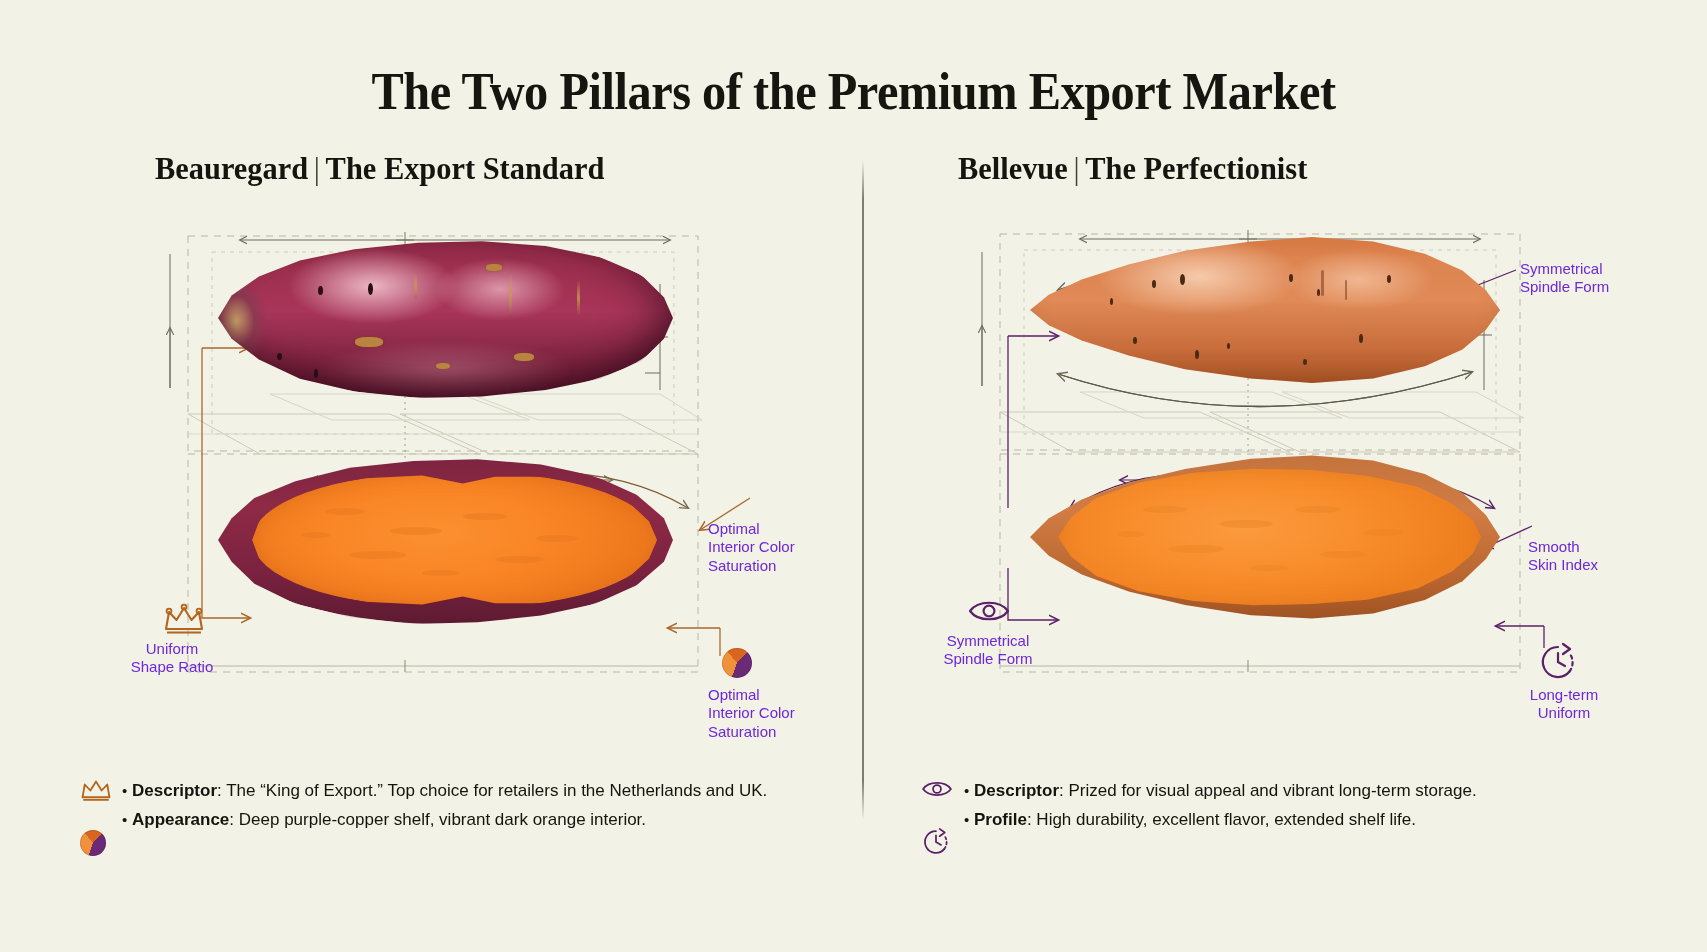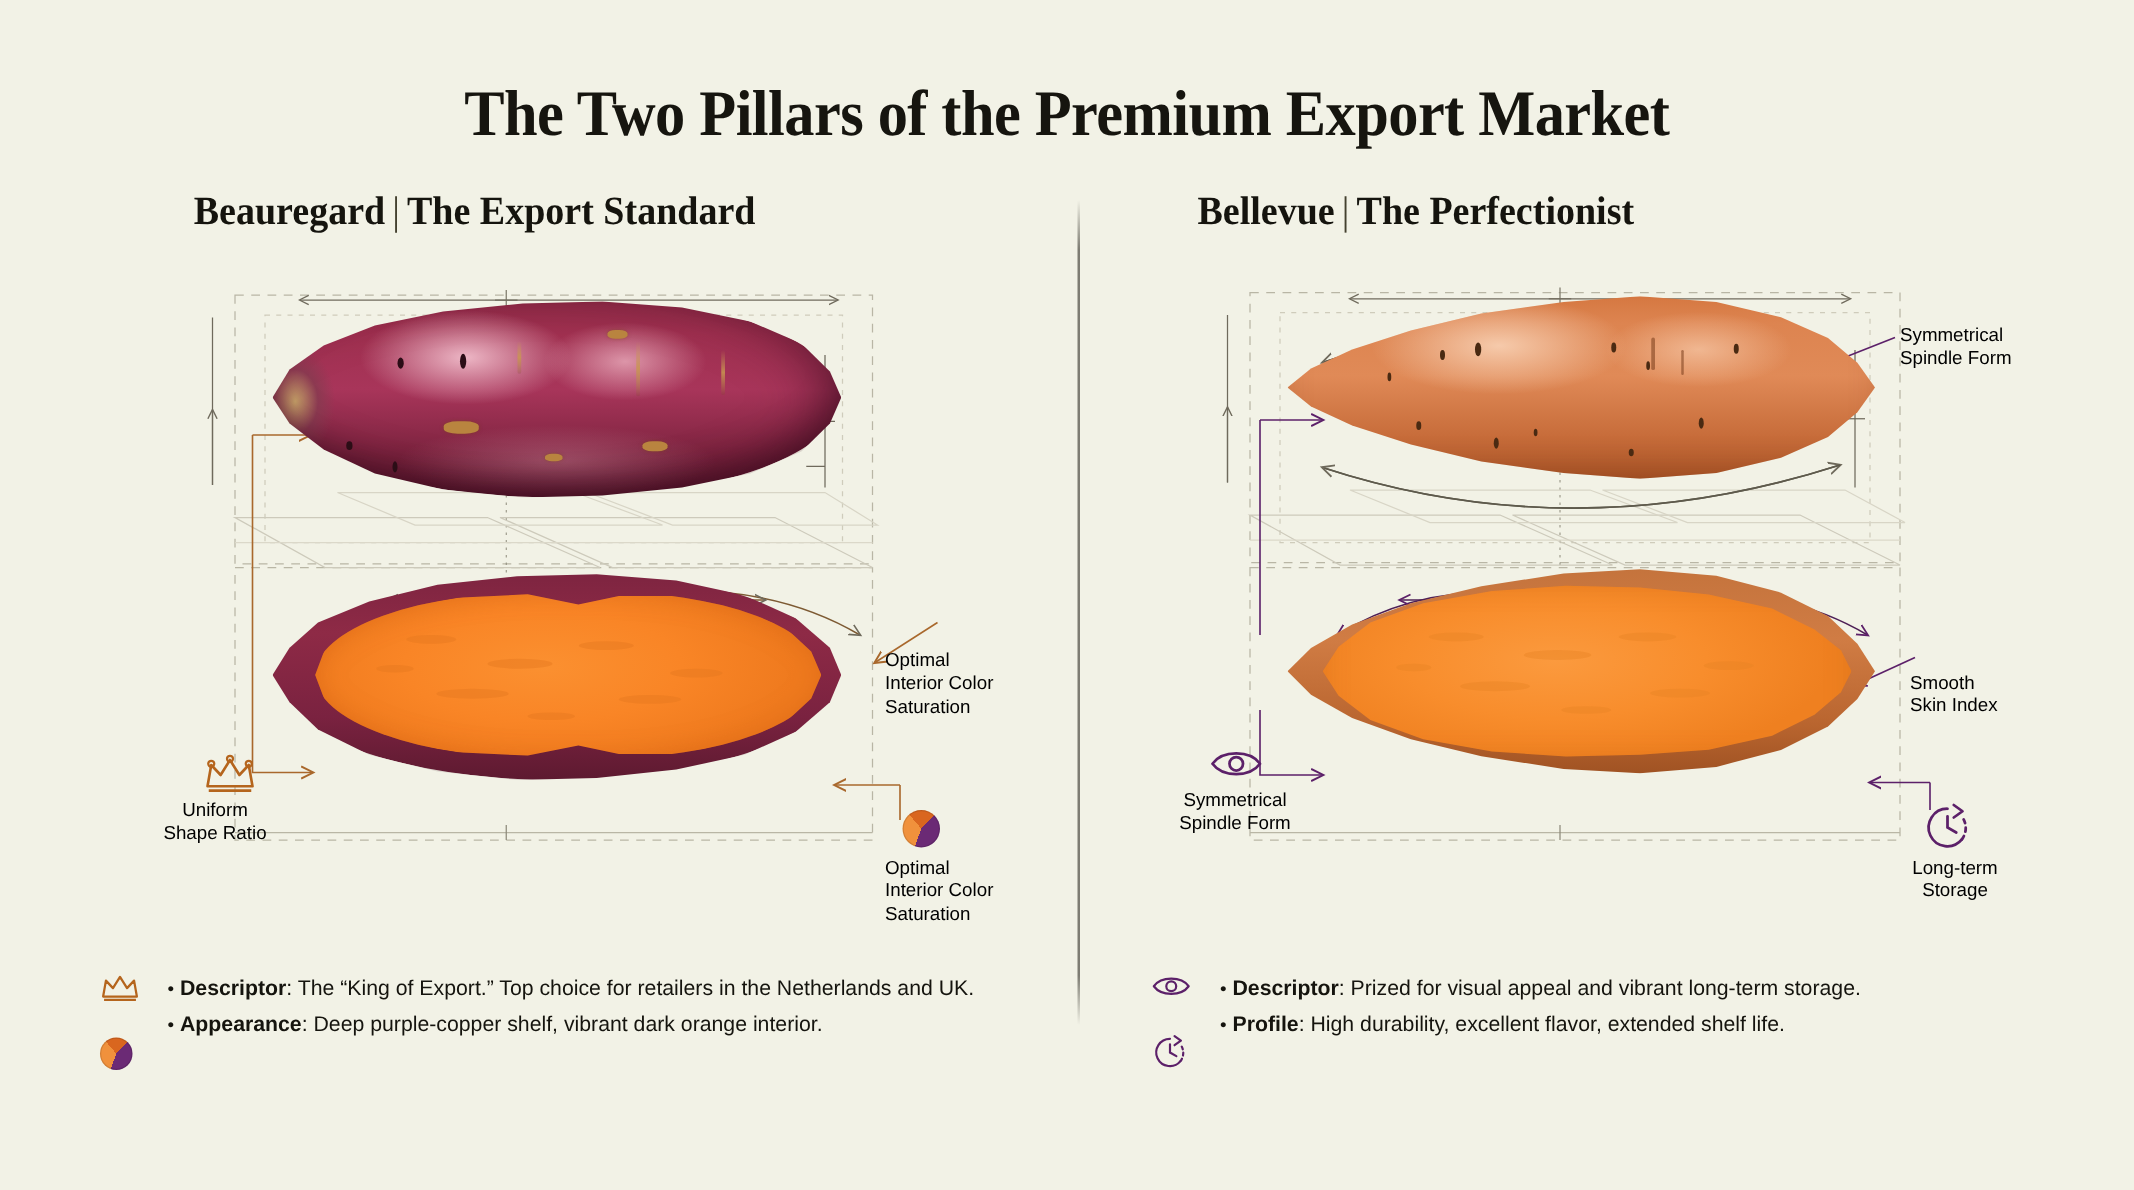--- a/index.html
+++ b/index.html
@@ -130,33 +130,33 @@
       radial-gradient(ellipse 52% 60% at 44% 44%, #fb9a3e 0%, #f88d2c 55%, #ef8020 100%);
     box-shadow: inset 0 0 22px -4px rgba(200,100,20,0.5);
     clip-path: polygon(0% 50%, 3% 36%, 9% 22%, 19% 11%, 32% 4%, 46% 1%, 60% 2%, 73% 6%, 85% 14%, 93% 26%, 98% 38%, 100% 50%, 98% 62%, 93% 75%, 85% 87%, 73% 95%, 60% 98%, 46% 99%, 32% 96%, 19% 89%, 9% 78%, 3% 64%);
   }
   .bv-cut .flesh .fib { position: absolute; background: rgba(230,130,35,0.42); border-radius: 50%; }
 
   
   .anno {
     position: absolute;
     font-size: 15px; line-height: 1.22;
-    color: #000000;
+    color: #6d28d9;
     white-space: pre-line;
   }
   .anno.center { text-align: center; }
 
   .anno-icon { position: absolute; }
 
   
   .legend { position: absolute; width: 740px; }
   .legend-left  { left: 78px;  top: 778px; }
   .legend-right { left: 920px; top: 778px; }
 
-  .legend-rows { position: relative; margin-left: 56px; }
+  .legend-rows { position: relative; margin-left: 44px; }
   .lrow {
     font-size: 17px; line-height: 1.55; color: #15140e;
     text-indent: -17px; padding-left: 17px;
     margin-bottom: 3px;
   }
   .lrow .dot { font-size: 15px; }
   .lrow b { font-weight: bold; }
 
   .legend-icons { position: absolute; left: 0; top: 0; width: 50px; }
   .legend-icons .li { position: absolute; left: 0; }
@@ -413,21 +413,21 @@
 
       <span class="anno-icon" style="left:656px; top:432px;">
         <svg width="44" height="44" viewBox="0 0 44 44">
           <path d="M22 7 A15 15 0 1 0 33.5 31.5" fill="none" stroke="#5c2069" stroke-width="2.2" stroke-linecap="round"></path>
           <path d="M33.5 31.5 A15 15 0 0 0 34 14" fill="none" stroke="#5c2069" stroke-width="2.2" stroke-linecap="round" stroke-dasharray="3.2 3.6"></path>
           <path d="M27 4 L34 9 L27 14" fill="none" stroke="#5c2069" stroke-width="2.2" stroke-linejoin="round" stroke-linecap="round"></path>
           <path d="M22 13 L22 22 L29 26" fill="none" stroke="#5c2069" stroke-width="2.2" stroke-linecap="round"></path>
         </svg>
       </span>
       <div class="anno center" style="left:628px; top:478px; width:112px;">Long-term
-Storage</div>
+Uniform</div>
     </div>
   </div>
 
   <div class="legend legend-left">
     <div class="legend-icons">
       <span class="li" style="top:-2px;">
         <svg width="36" height="26" viewBox="0 0 48 34">
           <path d="M6 28 L9 11 L16.5 19 L24 7 L31.5 19 L39 11 L42 28 Z" fill="none" stroke="#b5651d" stroke-width="2.4" stroke-linejoin="round"></path>
           <line x1="7" y1="31.5" x2="41" y2="31.5" stroke="#b5651d" stroke-width="2.4"></line>
         </svg>

